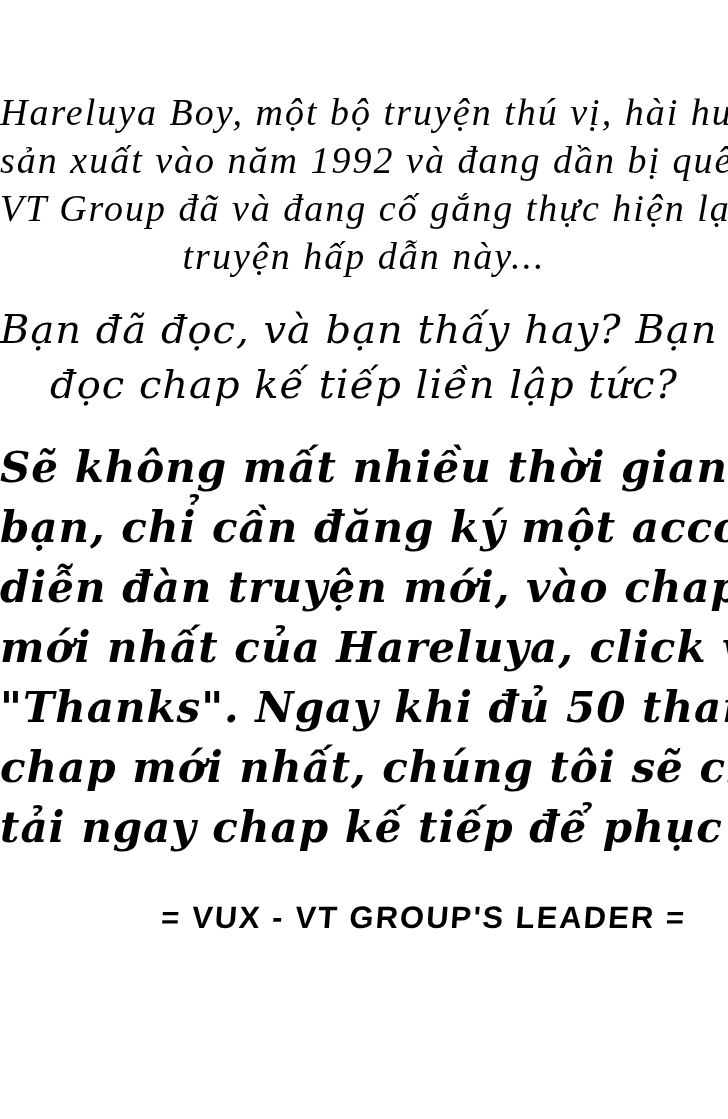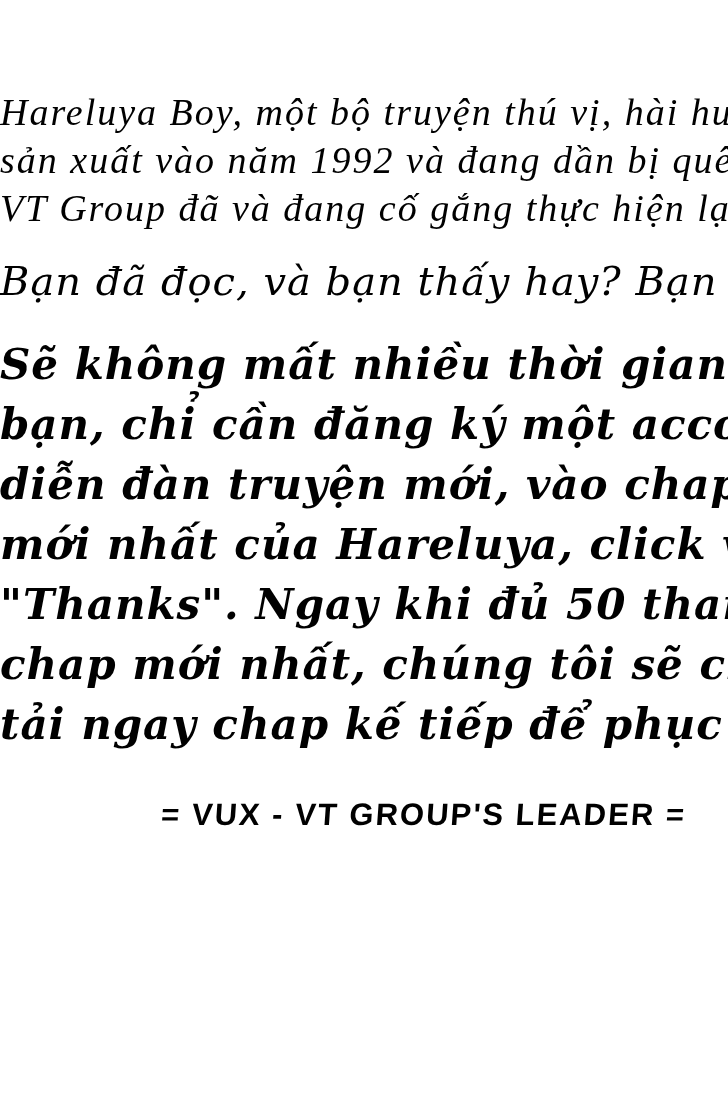--- a/index.html
+++ b/index.html
@@ -65,24 +65,26 @@
 </style>
 </head>
 <body>
 
 <div class="page">
 
   <div class="block intro">
     <span class="line">Hareluya Boy, một bộ truyện thú vị, hài hước, được</span>
     <span class="line">sản xuất vào năm 1992 và đang dần bị quên lãng...</span>
     <span class="line">VT Group đã và đang cố gắng thực hiện lại bộ</span>
+    <span class="line">truyện hấp dẫn này...</span>
   </div>
 
   <div class="block question">
     <span class="line">Bạn đã đọc, và bạn thấy hay? Bạn muốn</span>
+    <span class="line">đọc chap kế tiếp liền lập tức?</span>
   </div>
 
   <div class="block instructions">
     <span class="line">Sẽ không mất nhiều thời gian của</span>
     <span class="line">bạn, chỉ cần đăng ký một account ở</span>
     <span class="line">diễn đàn truyện mới, vào chap truyện</span>
     <span class="line">mới nhất của Hareluya, click vào nút</span>
     <span class="line">"Thanks". Ngay khi đủ 50 thanks ở</span>
     <span class="line">chap mới nhất, chúng tôi sẽ cho đăng</span>
     <span class="line">tải ngay chap kế tiếp để phục vụ bạn</span>

